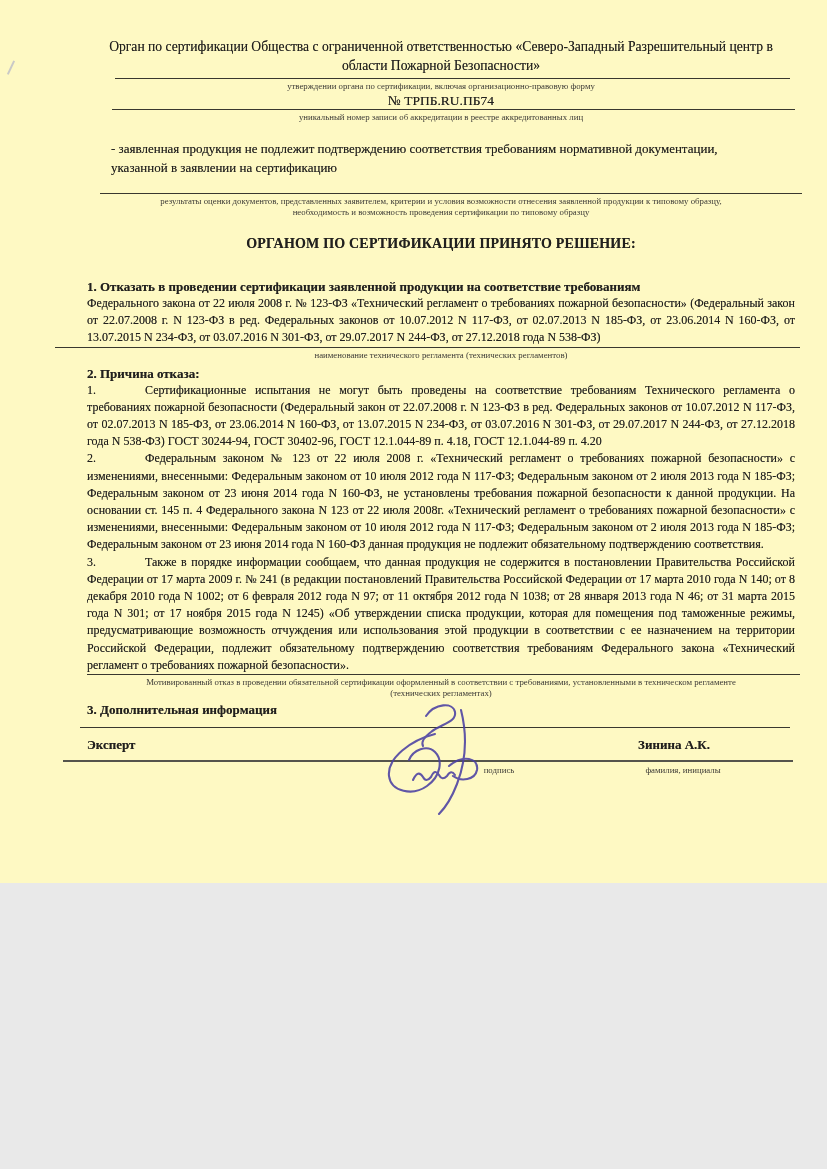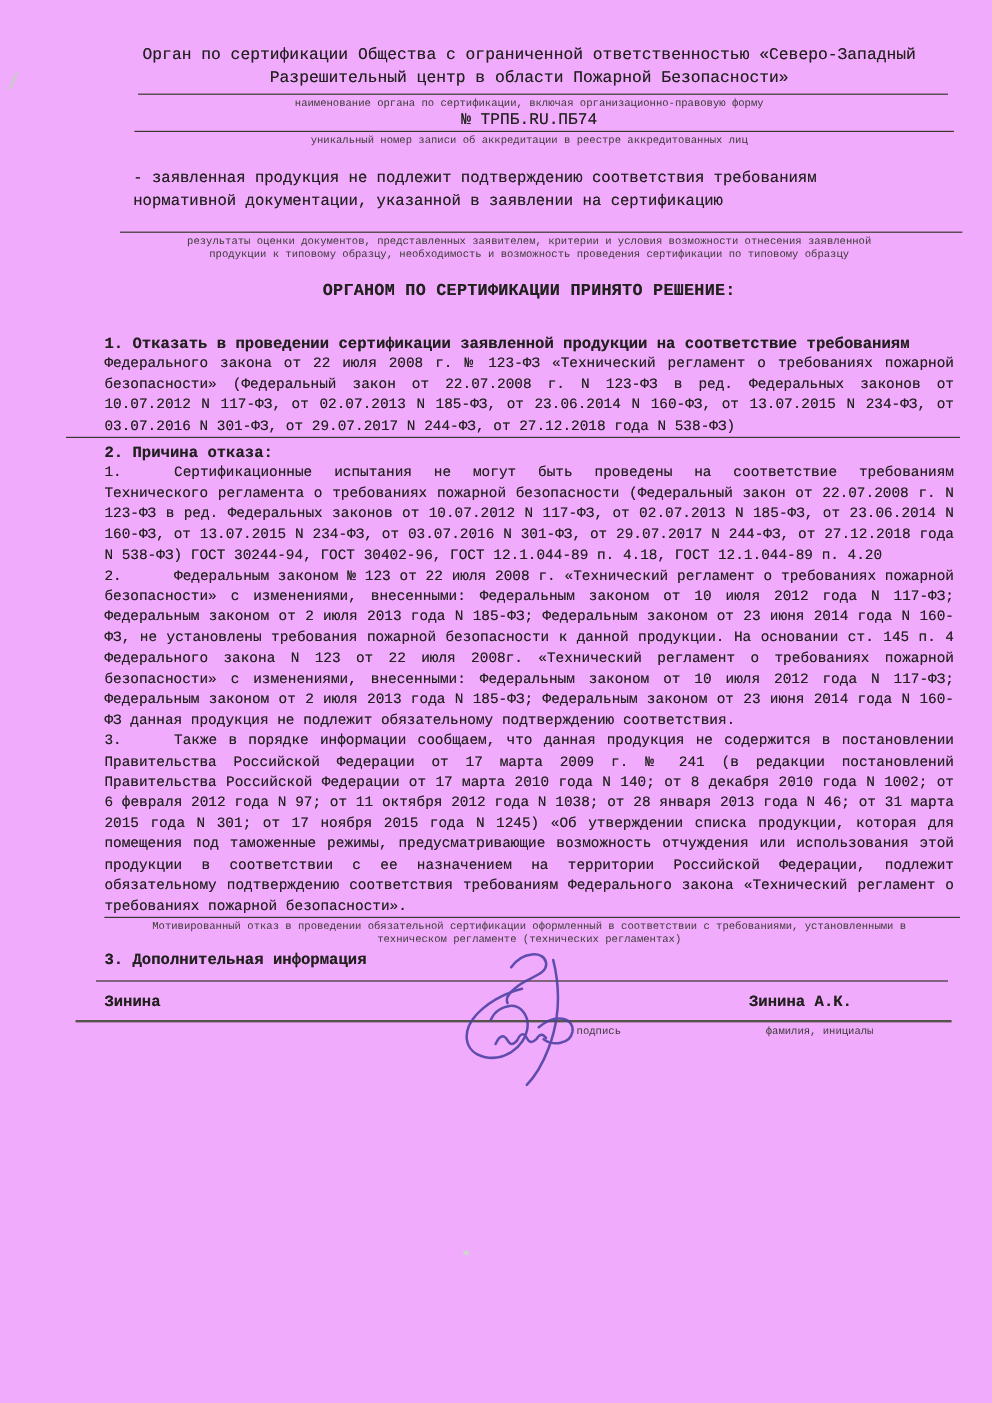--- a/index.html
+++ b/index.html
@@ -1,21 +1,21 @@
 <!DOCTYPE html>
 <html><head>
 <meta charset="utf-8">
 <style>
   html,body{margin:0;padding:0;background:#e9e9e9;}
   .page{
     position:relative;
-    width:827px;height:1169px;
+    width:827px;height:883px;
     margin:0 auto;
-    background:#f0abfc;
-    font-family:Liberation Mono, monospace;
+    background:#fef9c3;
+    font-family:Liberation Serif, serif;
     color:#21201e;
     overflow:hidden;
     text-shadow:0 0 .4px rgba(40,38,34,.55);
   }
   .content{position:absolute;left:87px;top:38px;width:708px;}
   .center{text-align:center;}
   .org-name{font-size:13.6px;line-height:18.5px;}
   .caption{font-size:8.8px;line-height:11px;color:#3c3a36;text-align:center;text-shadow:none;}
   .caption.two{max-width:600px;margin-left:auto;margin-right:auto;}
   .caption.motiv{max-width:640px;margin-left:auto;margin-right:auto;}
@@ -52,34 +52,35 @@
 <body>
 
 <div class="page">
   <div class="artifact-scratch"></div>
   <div class="artifact-speck"></div>
 
   <div class="content">
 
     <div class="org-name center">Орган по сертификации Общества с ограниченной ответственностью «Северо-Западный Разрешительный центр в области Пожарной Безопасности»</div>
     <div class="rule rule1"></div>
-    <div class="caption cap-mt">наименование органа по сертификации, включая организационно-правовую форму</div>
+    <div class="caption cap-mt">утверждении органа по сертификации, включая организационно-правовую форму</div>
     <div class="reg-number center">№ ТРПБ.RU.ПБ74</div>
     <div class="rule rule2"></div>
     <div class="caption cap-mt">уникальный номер записи об аккредитации в реестре аккредитованных лиц</div>
 
     <div class="statement">- заявленная продукция не подлежит подтверждению соответствия требованиям нормативной документации, указанной в заявлении на сертификацию</div>
     <div class="rule rule3"></div>
     <div class="caption two cap-mt">результаты оценки документов, представленных заявителем, критерии и условия возможности отнесения заявленной продукции к типовому образцу, необходимость и возможность проведения сертификации по типовому образцу</div>
 
     <div class="decision-heading">ОРГАНОМ ПО СЕРТИФИКАЦИИ ПРИНЯТО РЕШЕНИЕ:</div>
 
     <div class="sec-title sec1-title">1. Отказать в проведении сертификации заявленной продукции на соответствие требованиям</div>
     <div class="body-text">Федерального закона от 22 июля 2008 г. № 123-ФЗ «Технический регламент о требованиях пожарной безопасности» (Федеральный закон от 22.07.2008 г. N 123-ФЗ в ред. Федеральных законов от 10.07.2012 N 117-ФЗ, от 02.07.2013 N 185-ФЗ, от 23.06.2014 N 160-ФЗ, от 13.07.2015 N 234-ФЗ, от 03.07.2016 N 301-ФЗ, от 29.07.2017 N 244-ФЗ, от 27.12.2018 года N 538-ФЗ)</div>
     <div class="rule rule4"></div>
+    <div class="caption cap-mt">наименование технического регламента (технических регламентов)</div>
 
     <div class="sec-title sec2-title">2. Причина отказа:</div>
 
     <div class="body-text item">
       <span class="num">1.</span><span>Сертификационные испытания не могут быть проведены на соответствие требованиям Технического регламента о требованиях пожарной безопасности (Федеральный закон от 22.07.2008 г. N 123-ФЗ в ред. Федеральных законов от 10.07.2012 N 117-ФЗ, от 02.07.2013 N 185-ФЗ, от 23.06.2014 N 160-ФЗ, от 13.07.2015 N 234-ФЗ, от 03.07.2016 N 301-ФЗ, от 29.07.2017 N 244-ФЗ, от 27.12.2018 года N 538-ФЗ) ГОСТ 30244-94, ГОСТ 30402-96, ГОСТ 12.1.044-89 п. 4.18, ГОСТ 12.1.044-89 п. 4.20</span>
     </div>
     <div class="body-text item">
       <span class="num">2.</span><span>Федеральным законом № 123 от 22 июля 2008 г. «Технический регламент о требованиях пожарной безопасности» с изменениями, внесенными: Федеральным законом от 10 июля 2012 года N 117-ФЗ; Федеральным законом от 2 июля 2013 года N 185-ФЗ; Федеральным законом от 23 июня 2014 года N 160-ФЗ, не установлены требования пожарной безопасности к данной продукции. На основании ст. 145 п. 4 Федерального закона N 123 от 22 июля 2008г. «Технический регламент о требованиях пожарной безопасности» с изменениями, внесенными: Федеральным законом от 10 июля 2012 года N 117-ФЗ; Федеральным законом от 2 июля 2013 года N 185-ФЗ; Федеральным законом от 23 июня 2014 года N 160-ФЗ данная продукция не подлежит обязательному подтверждению соответствия.</span>
     </div>
     <div class="body-text item">
@@ -87,21 +88,21 @@
     </div>
 
     <div class="rule rule5"></div>
     <div class="caption motiv cap-mt">Мотивированный отказ в проведении обязательной сертификации оформленный в соответствии с требованиями, установленными в техническом регламенте (технических регламентах)</div>
 
     <div class="sec-title sec3-title">3. Дополнительная информация</div>
 
     <div class="sig-area">
       <div class="rule rule6"></div>
       <div class="sig-row">
-        <span class="sig-role">Зинина</span>
+        <span class="sig-role">Эксперт</span>
         <span class="sig-name">Зинина А.К.</span>
       </div>
       <div class="rule rule7"></div>
       <div class="sig-captions">
         <span class="caption sig-cap-podpis">подпись</span>
         <span class="caption sig-cap-name">фамилия, инициалы</span>
       </div>
 
       <svg class="signature-svg" width="148" height="118" viewBox="0 0 148 118">
         <g fill="none" stroke="#4b40a3" stroke-width="2.1" stroke-linecap="round" opacity="0.88">

